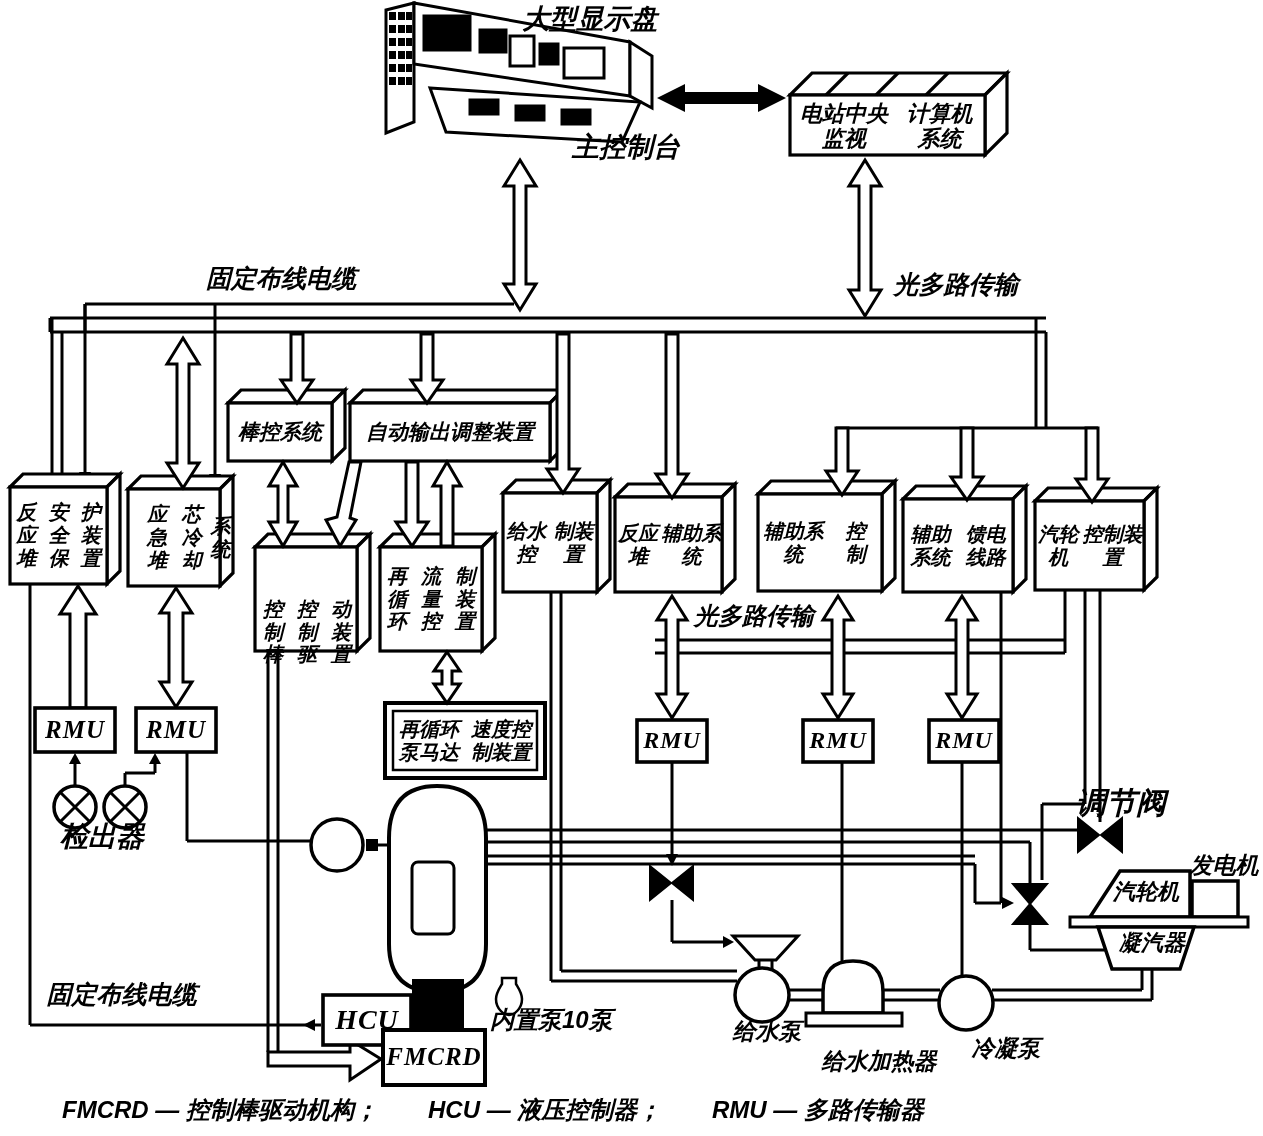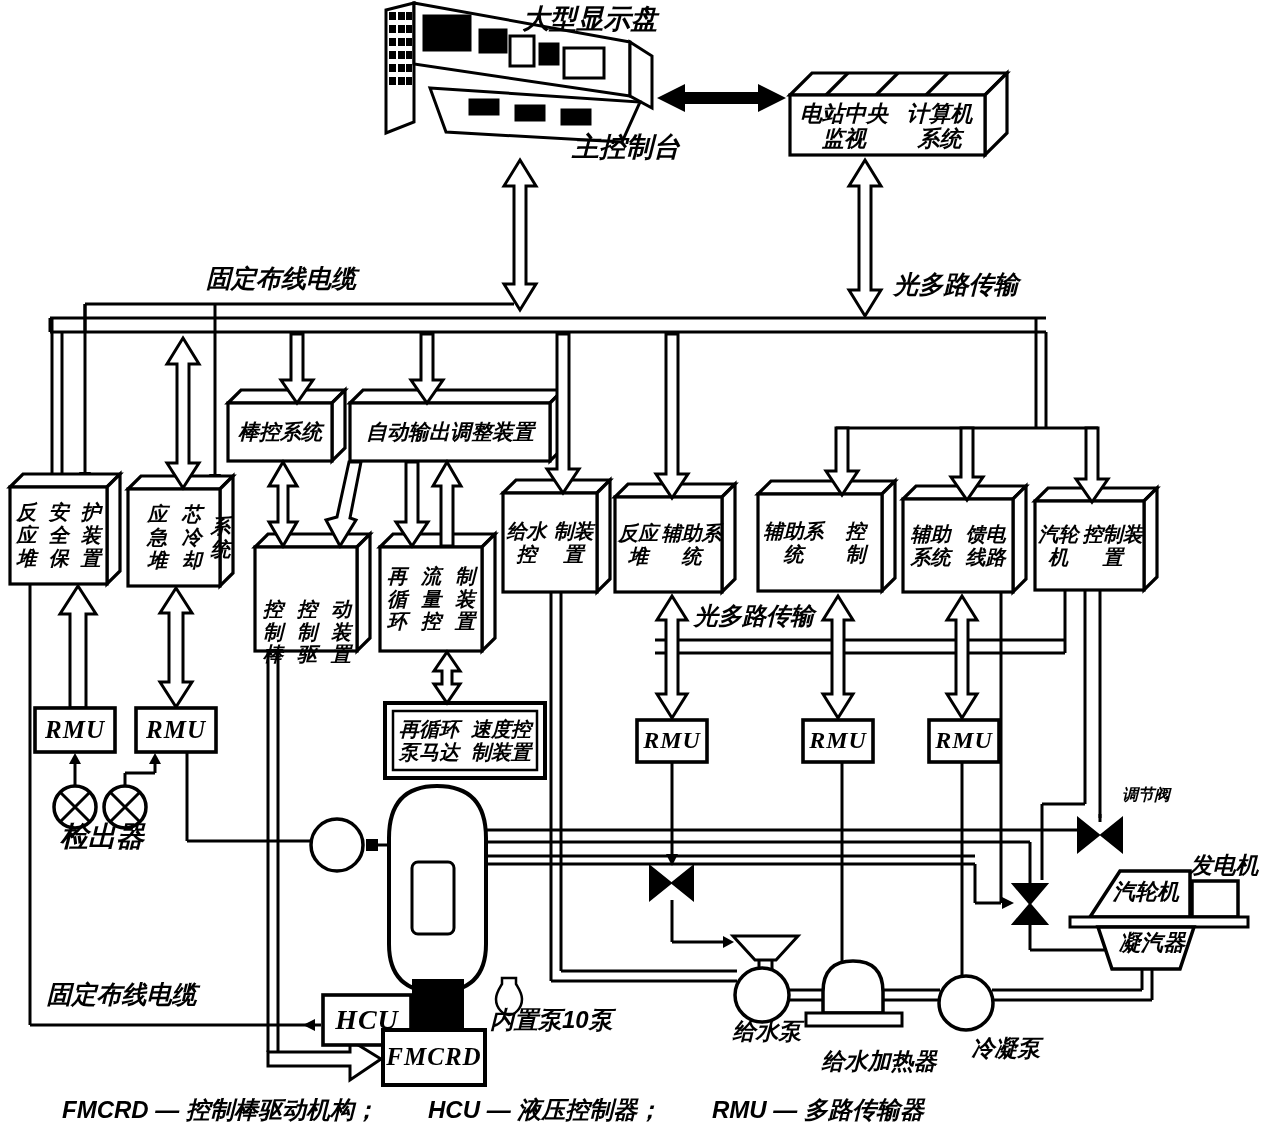--- a/index.html
+++ b/index.html
@@ -435,21 +435,21 @@
     </div>
 <div class="t cen serif" style="left:383px;top:1030px;width:102px;height:55px;font-size:25px;">
       <span>FMCRD</span>
     </div>
 
 <div class="t" style="left:52px;top:789px;width:100px;font-size:28px;margin-top:32px;">检出器</div>
 <div class="t left" style="left:490px;top:1006px;width:160px;font-size:24px;">内置泵10泵</div>
 <div class="t" style="left:722px;top:1018px;width:90px;font-size:23px;">给水泵</div>
 <div class="t" style="left:804px;top:1038px;width:150px;font-size:23px;margin-top:10px;">给水加热器</div>
 <div class="t" style="left:956px;top:1035px;width:100px;font-size:23px;">冷凝泵</div>
-<div class="t" style="left:1096px;top:786px;width:100px;font-size:16px;">调节阀</div>
+<div class="t" style="left:1071px;top:786px;width:100px;font-size:30px;">调节阀</div>
 <div class="t" style="left:1184px;top:852px;width:80px;font-size:23px;">发电机</div>
 <div class="t" style="left:1106px;top:879px;width:80px;font-size:22px;">汽轮机</div>
 <div class="t" style="left:1112px;top:930px;width:80px;font-size:22px;">凝汽器</div>
 
 <div class="t left" style="left:62px;top:1096px;width:380px;font-size:24px;">FMCRD — 控制棒驱动机构；</div>
 <div class="t left" style="left:428px;top:1096px;width:280px;font-size:24px;">HCU — 液压控制器；</div>
 <div class="t left" style="left:712px;top:1096px;width:260px;font-size:24px;">RMU — 多路传输器</div>
 
 </div>
 

